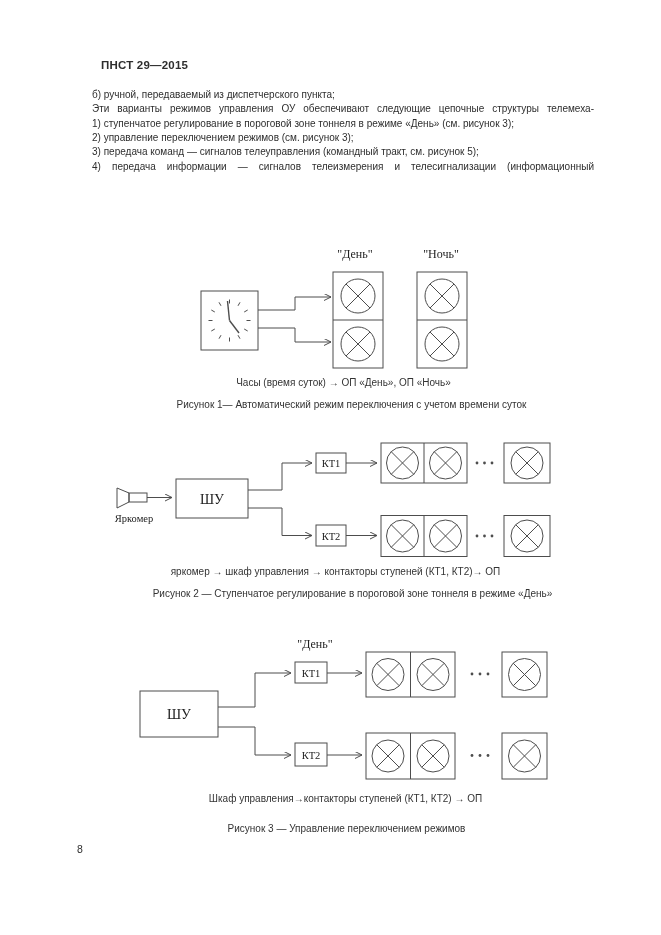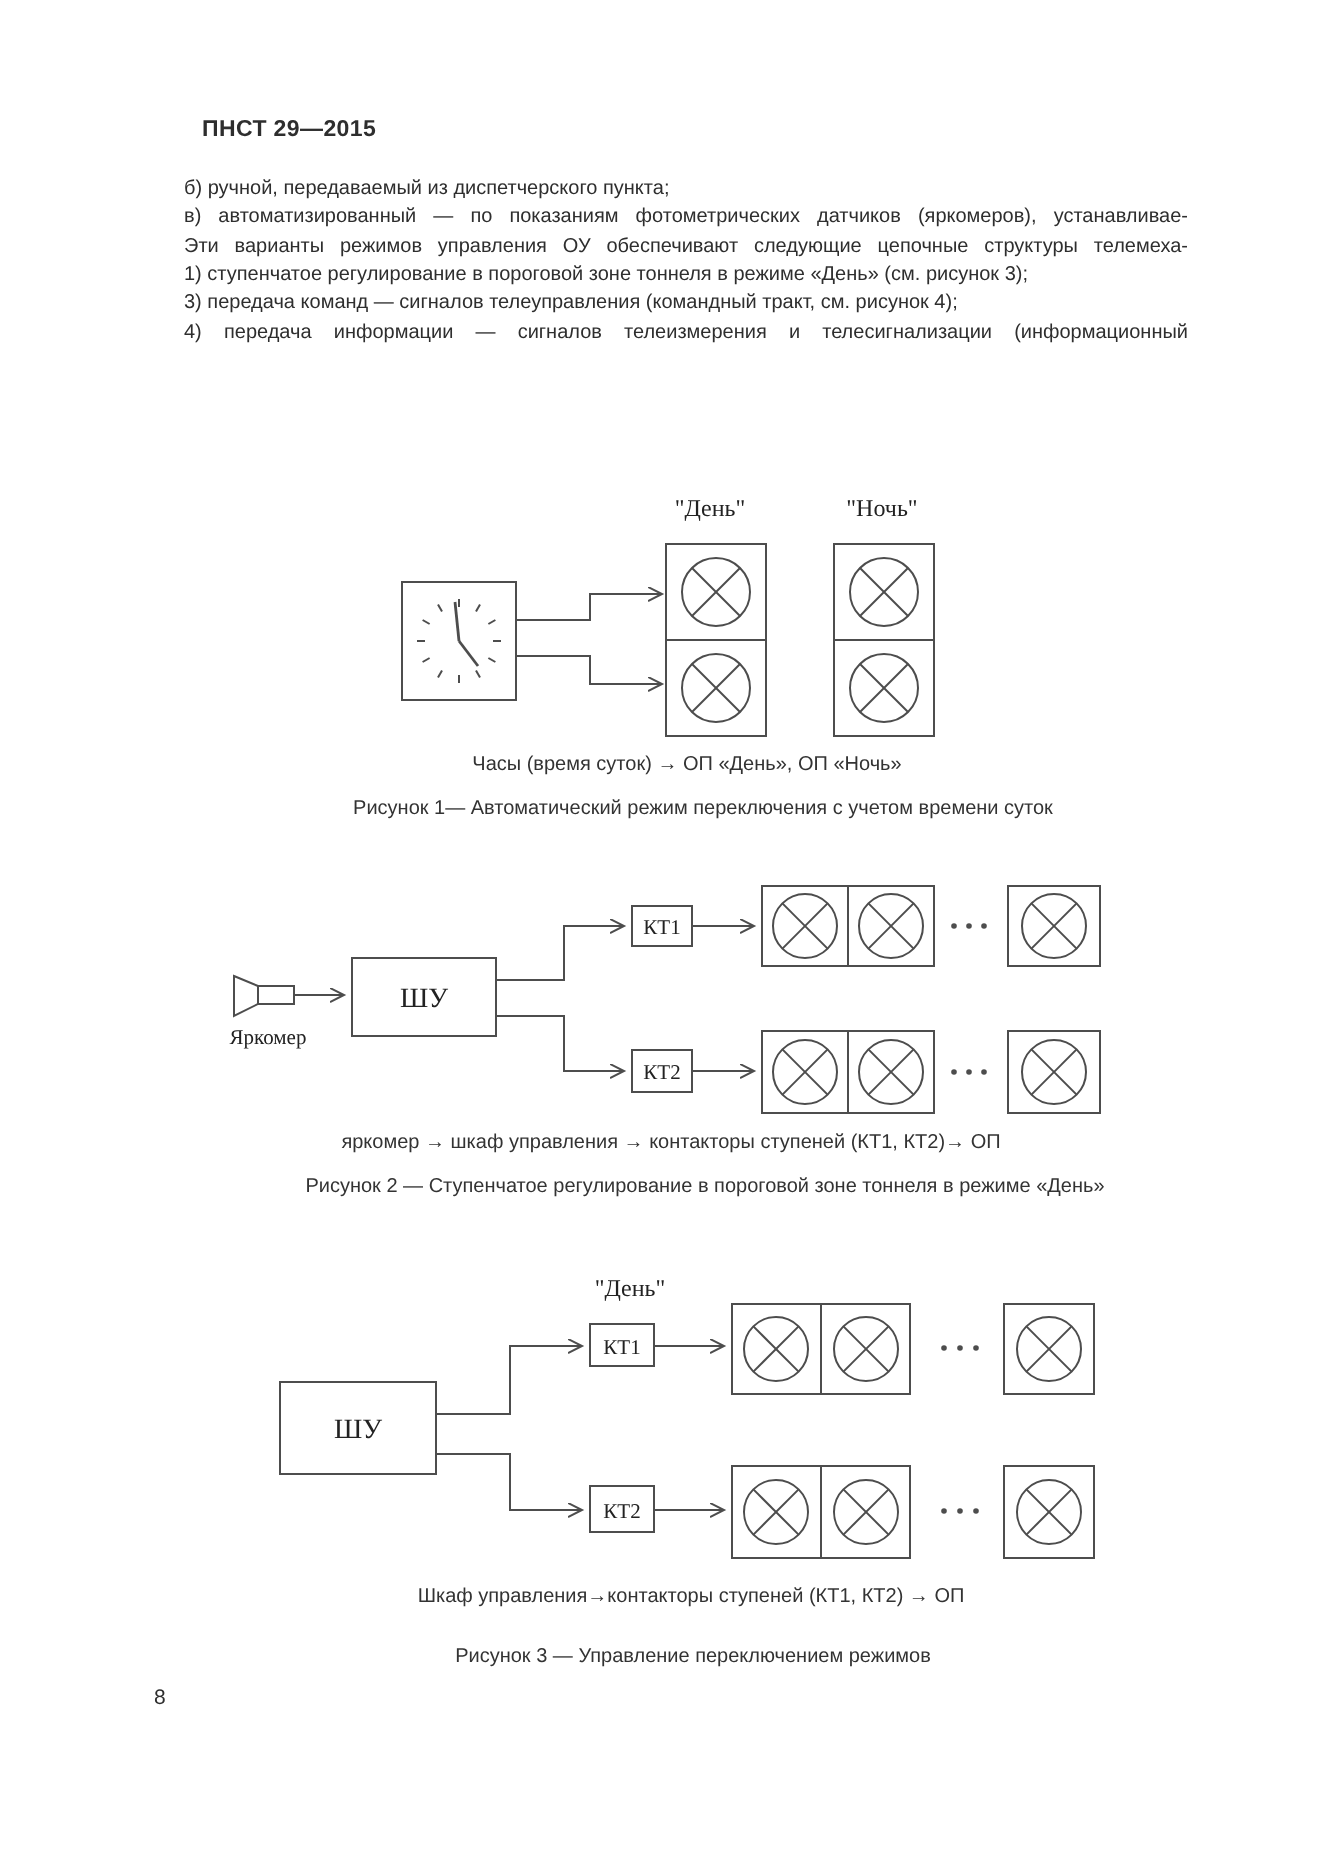--- a/index.html
+++ b/index.html
@@ -35,24 +35,24 @@
 </style>
 </head>
 <body>
 
 <div class="page">
 
   <div class="header">ПНСТ 29—2015</div>
 
   <div class="body-text">
     <div class="bl ind">б) ручной, передаваемый из диспетчерского пункта;</div>
-    <div class="bl ind jst">в) автоматизированный — по показаниям фотометрических датчиков (яркомеров), устанавливае-</div>
     <div class="bl ind jst">Эти варианты режимов управления ОУ обеспечивают следующие цепочные структуры телемеха-</div>
     <div class="bl ind">1) ступенчатое регулирование в пороговой зоне тоннеля в режиме «День» (см. рисунок 3);</div>
-    <div class="bl ind">3) передача команд — сигналов телеуправления (командный тракт, см. рисунок 4);</div>
+    <div class="bl ind">2) управление переключением режимов (см. рисунок 3);</div>
+    <div class="bl ind">3) передача команд — сигналов телеуправления (командный тракт, см. рисунок 5);</div>
     <div class="bl ind jst">4) передача информации — сигналов телеизмерения и телесигнализации (информационный</div>
   </div>
 
   <svg class="fig" style="left:190px; top:240px;" width="290" height="133" viewBox="190 240 290 133">
     <defs>
       <marker id="arrA" markerWidth="9" markerHeight="8" refX="7" refY="3.5" orient="auto">
         <path d="M0,0 L7,3.5 L0,7" fill="none" stroke="#4d4d4d"></path>
       </marker>
       <g id="lampA" class="ln">
         <circle r="17"></circle>

